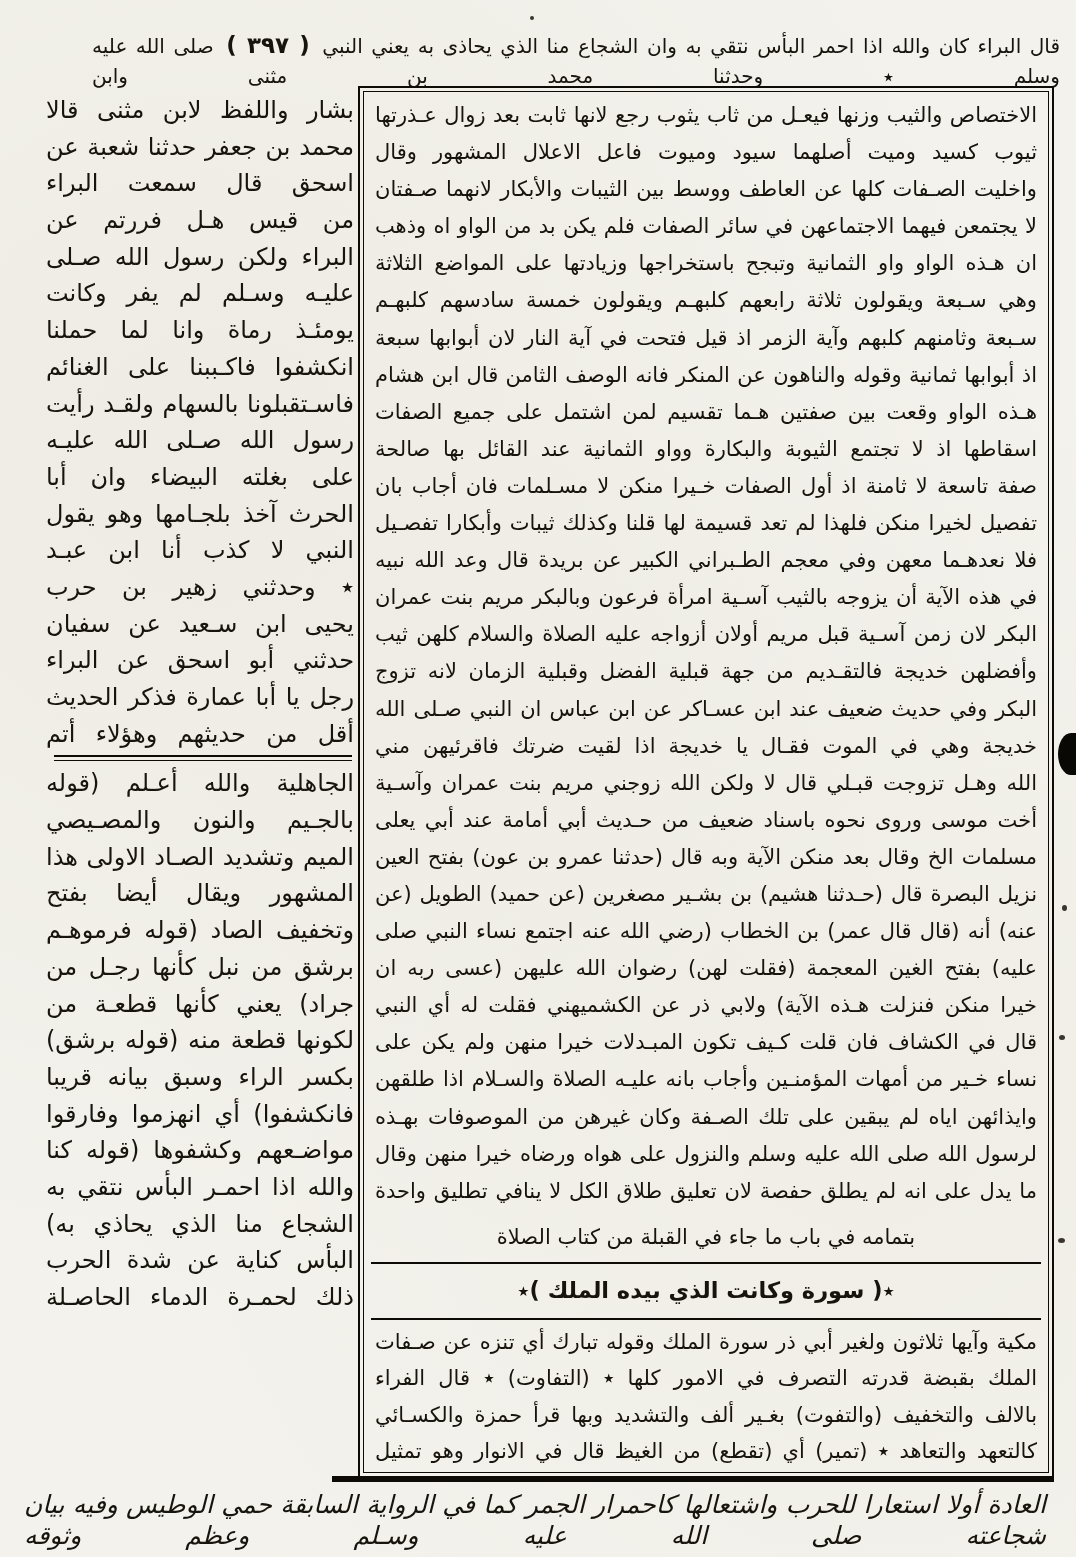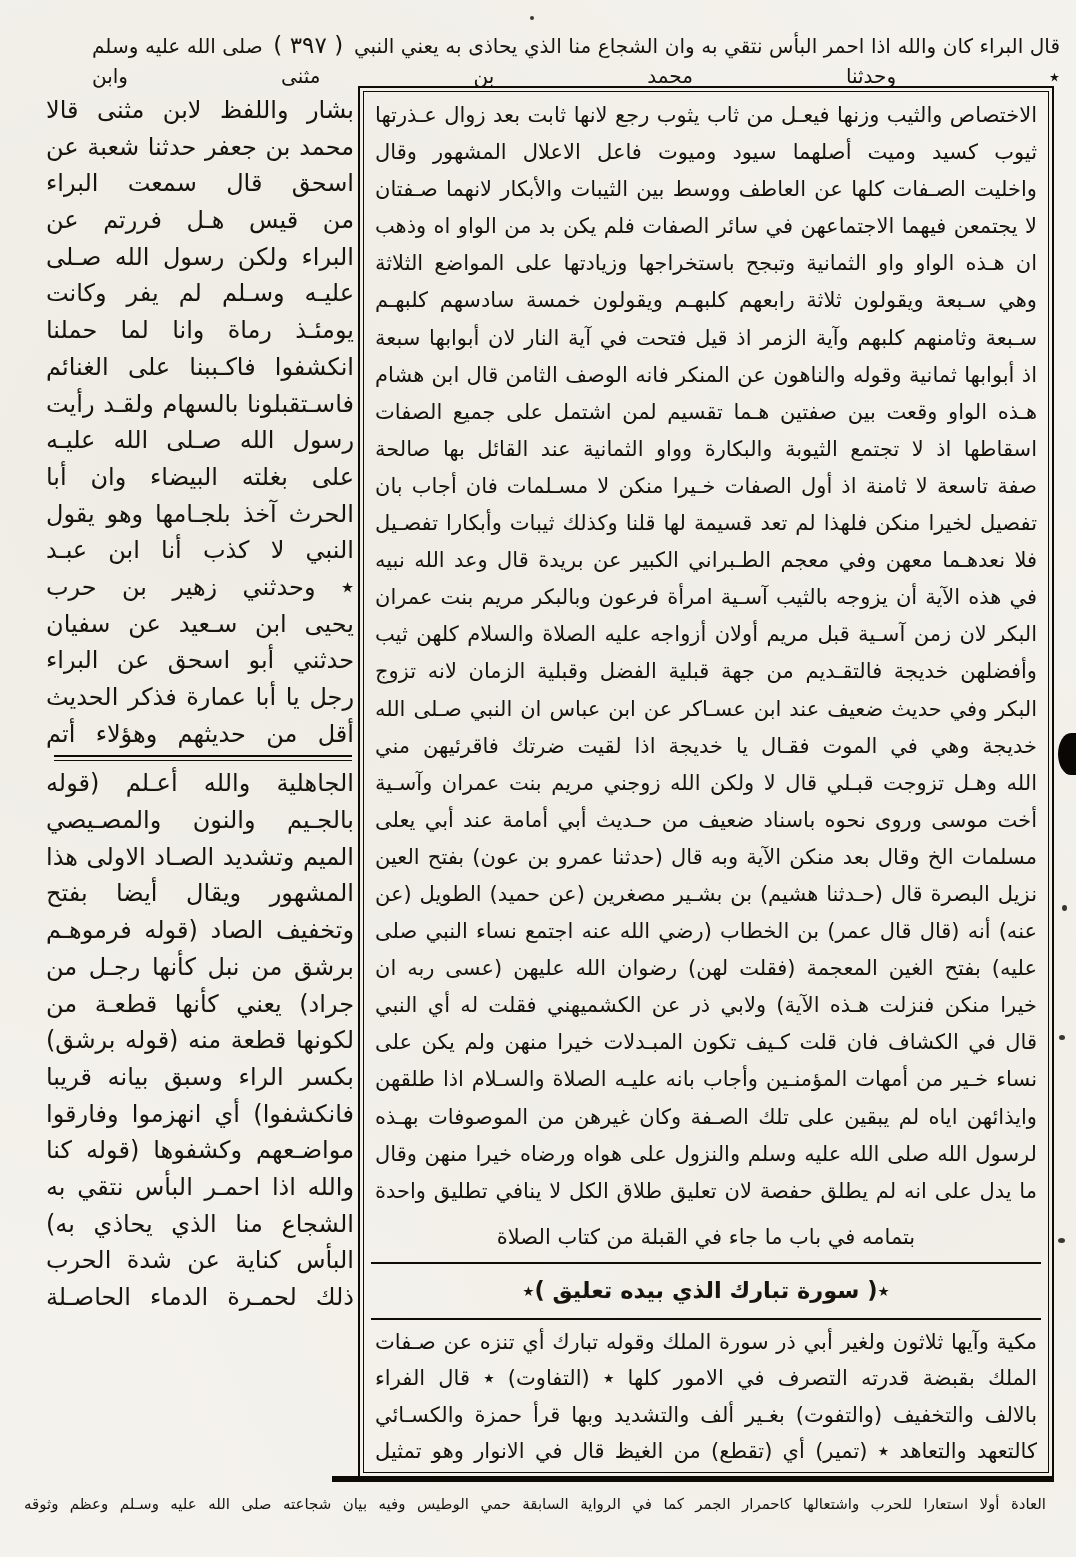--- a/index.html
+++ b/index.html
@@ -13,21 +13,21 @@
     color:#17130d;
     direction:rtl;
   }
   
   .header-line{
     position:absolute;top:30px;right:16px;left:92px;
     font-size:20px;line-height:30px;
     text-align:justify;text-align-last:justify;
     white-space:normal;font-weight:500;
   }
-  .page-no{font-size:23px;font-weight:normal;padding:0 4px;}
+  .page-no{font-size:23px;font-weight:bold;padding:0 4px;}
   
   .frame-outer{
     position:absolute;top:86px;left:358px;width:696px;height:1392px;
     border:2.5px solid #0e0b07;background:transparent;box-sizing:border-box;
   }
   .frame-inner{
     position:absolute;inset:3px;border:1.3px solid #0e0b07;box-sizing:border-box;
     padding:5px 11px 0 11px;overflow:hidden;
   }
   .main-lines .line{
@@ -50,22 +50,22 @@
     font-size:24px;line-height:36.7px;height:36.7px;
     text-align:justify;text-align-last:justify;overflow:hidden;
   }
   .margin-divider{
     border-top:2.4px solid #0e0b07;border-bottom:1.1px solid #0e0b07;
     height:3px;margin:3px 2px 4px 8px;
   }
   
   .footer-line{
     position:absolute;top:1489px;right:30px;left:24px;
-    font-size:15px;line-height:31px;
-    text-align:justify;text-align-last:justify;
+    font-size:25px;line-height:31px;
+    text-align:justify;text-align-last:justify;font-style:italic;
   }
   
   .bottom-bar{
     position:absolute;top:1476px;left:332px;width:722px;height:6px;background:#0e0b07;
   }
   
   .ink-blob{
     position:absolute;top:733px;left:1058px;width:26px;height:42px;
     background:#0a0805;border-radius:60% 0 0 60%;
   }
@@ -109,21 +109,21 @@
         <div class="line">عليه) بفتح الغين المعجمة (فقلت لهن) رضوان الله عليهن (عسى ربه ان طلقكن أن يبدله أزواجا</div>
         <div class="line">خيرا منكن فنزلت هـذه الآية) ولابي ذر عن الكشميهني فقلت له أي النبي صلى الله علـيه وسـلم</div>
         <div class="line">قال في الكشاف فان قلت كـيف تكون المبـدلات خيرا منهن ولم يكن على وجه الارض</div>
         <div class="line">نساء خـير من أمهات المؤمنـين وأجاب بانه عليـه الصلاة والسـلام اذا طلقهن لعصيانهن له</div>
         <div class="line">وايذائهن اياه لم يبقين على تلك الصـفة وكان غيرهن من الموصوفات بهـذه الاوصاف مع الطاعة</div>
         <div class="line">لرسول الله صلى الله عليه وسلم والنزول على هواه ورضاه خيرا منهن وقال في الانوار وليس في الآية</div>
         <div class="line">ما يدل على انه لم يطلق حفصة لان تعليق طلاق الكل لا ينافي تطليق واحدة ٭ وهذا الحديث سبق</div>
         <div class="line">بتمامه في باب ما جاء في القبلة من كتاب الصلاة</div>
       </div>
     <div class="rule"></div>
-    <div class="sura-heading">٭( سورة تبارك الذي بيده تعليق )٭</div>
+    <div class="sura-heading">٭( سورة وكانت الذي بيده الملك )٭</div>
     <div class="rule"></div>
     <div class="s2-lines">
         <div class="line">مكية وآيها ثلاثون ولغير أبي ذر سورة الملك وقوله تبارك أي تنزه عن صـفات المحدثين والذي بيده</div>
         <div class="line">الملك بقبضة قدرته التصرف في الامور كلها ٭ (التفاوت) ٭ قال الفراء الاختلاف والتفاوت</div>
         <div class="line">بالالف والتخفيف (والتفوت) بغـير ألف والتشديد وبها قرأ حمزة والكسـائي (واحد) في المعـنى</div>
         <div class="line">كالتعهد والتعاهد ٭ (تمير) أي (تقطع) من الغيظ قال في الانوار وهو تمثيل لشـدة اشتعالها بهم</div>
       </div>
   </div>
 </div>
 <div class="bottom-bar"></div>

